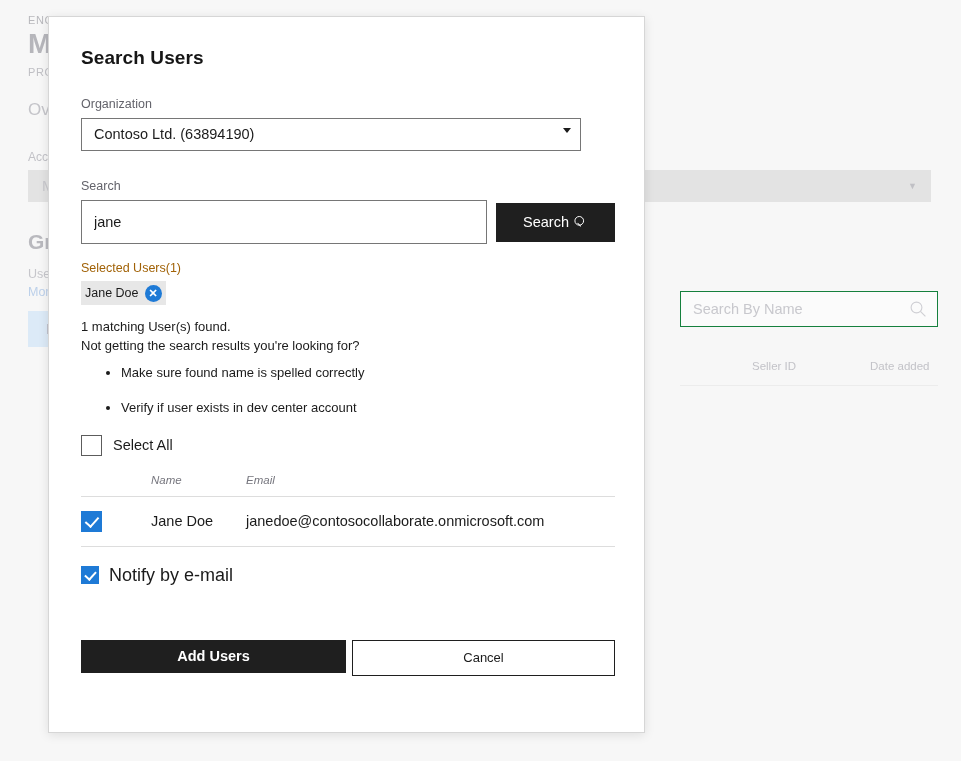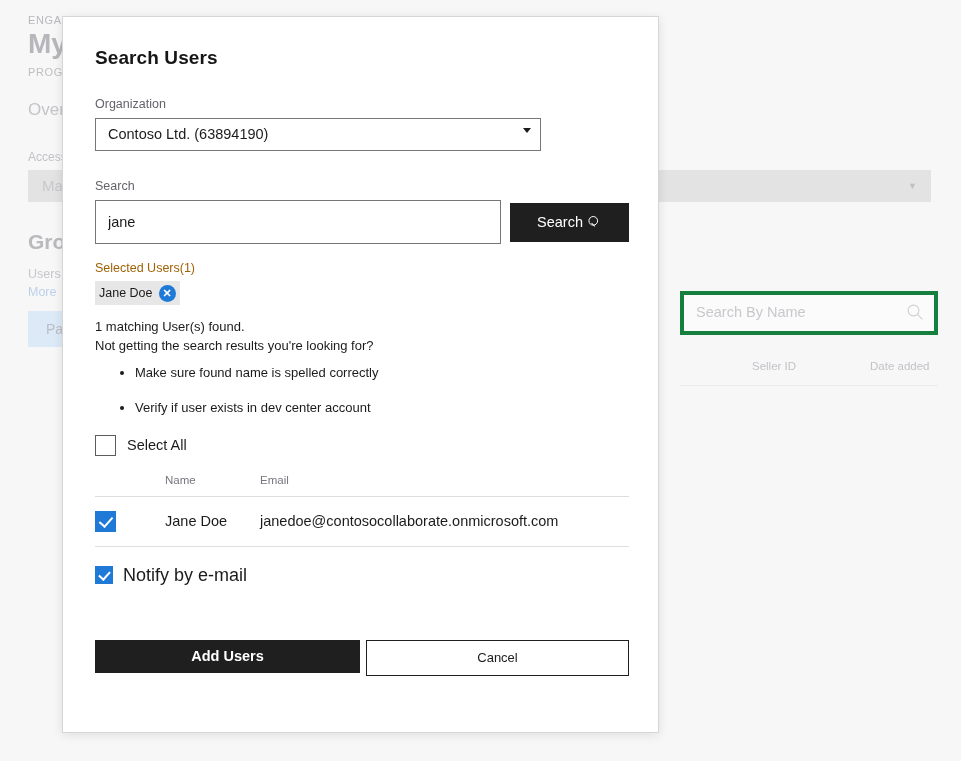--- a/index.html
+++ b/index.html
@@ -101,22 +101,22 @@
     background: #dceaf7;
     color: #bcbcc6;
     font-size: 14px;
     padding: 10px 18px;
   }
   .bg-searchbox {
     position: absolute;
     left: 680px;
     top: 291px;
     width: 258px;
-    height: 44px;
-    border: 4px solid #15803d;
+    height: 36px;
+    border: 1px solid #15803d;
     background: #fbfbfb;
     box-sizing: border-box;
   }
   .bg-searchbox .ph {
     font-size: 14.5px;
     color: #c8c8cd;
     line-height: 34px;
     padding-left: 12px;
   }
   .bg-searchbox .mag {
@@ -144,21 +144,21 @@
     border-bottom: 1px solid #ececec;
   }
 
   
   #modal-overlay {
     position: absolute;
     inset: 0;
   }
   #modal-dialog {
     position: absolute;
-    left: 62px;
+    left: 48px;
     top: 16px;
     width: 597px;
     height: 717px;
     background: #ffffff;
     border: 1px solid #d6d6d6;
     box-shadow: 0 2px 10px rgba(0,0,0,.10);
     box-sizing: border-box;
     overflow: hidden;
   }
   .modal-inner {
@@ -171,21 +171,21 @@
     letter-spacing: .1px;
   }
   .field-label {
     font-size: 12.5px;
     color: #63636b;
     margin-top: 28px;
     margin-bottom: 7px;
   }
   .select-wrap {
     position: relative;
-    width: 446px;
+    width: 500px;
     height: 33px;
     border: 1px solid #767676;
     box-sizing: border-box;
     background: #fff;
   }
   .select-wrap .val {
     font-size: 14.5px;
     color: #1b1b1b;
     line-height: 31px;
     padding-left: 12px;
@@ -309,21 +309,21 @@
     margin-top: 18px;
     border-collapse: collapse;
   }
   .tbl th {
     font-size: 11.5px;
     font-weight: normal;
     color: #76767e;
     text-align: left;
     padding: 0 0 10px 0;
   }
-  .tbl thead tr { border-bottom: 1px solid #dddddd; }
+  .tbl thead tr { border-bottom: 1px solid #dddddd; font-style: italic; }
   .tbl td {
     font-size: 14.5px;
     color: #1b1b1b;
     padding: 14px 0;
     border-bottom: 1px solid #dddddd;
   }
   .col-check { width: 70px; }
   .col-name { width: 95px; }
   .notify-row {
     display: flex;

